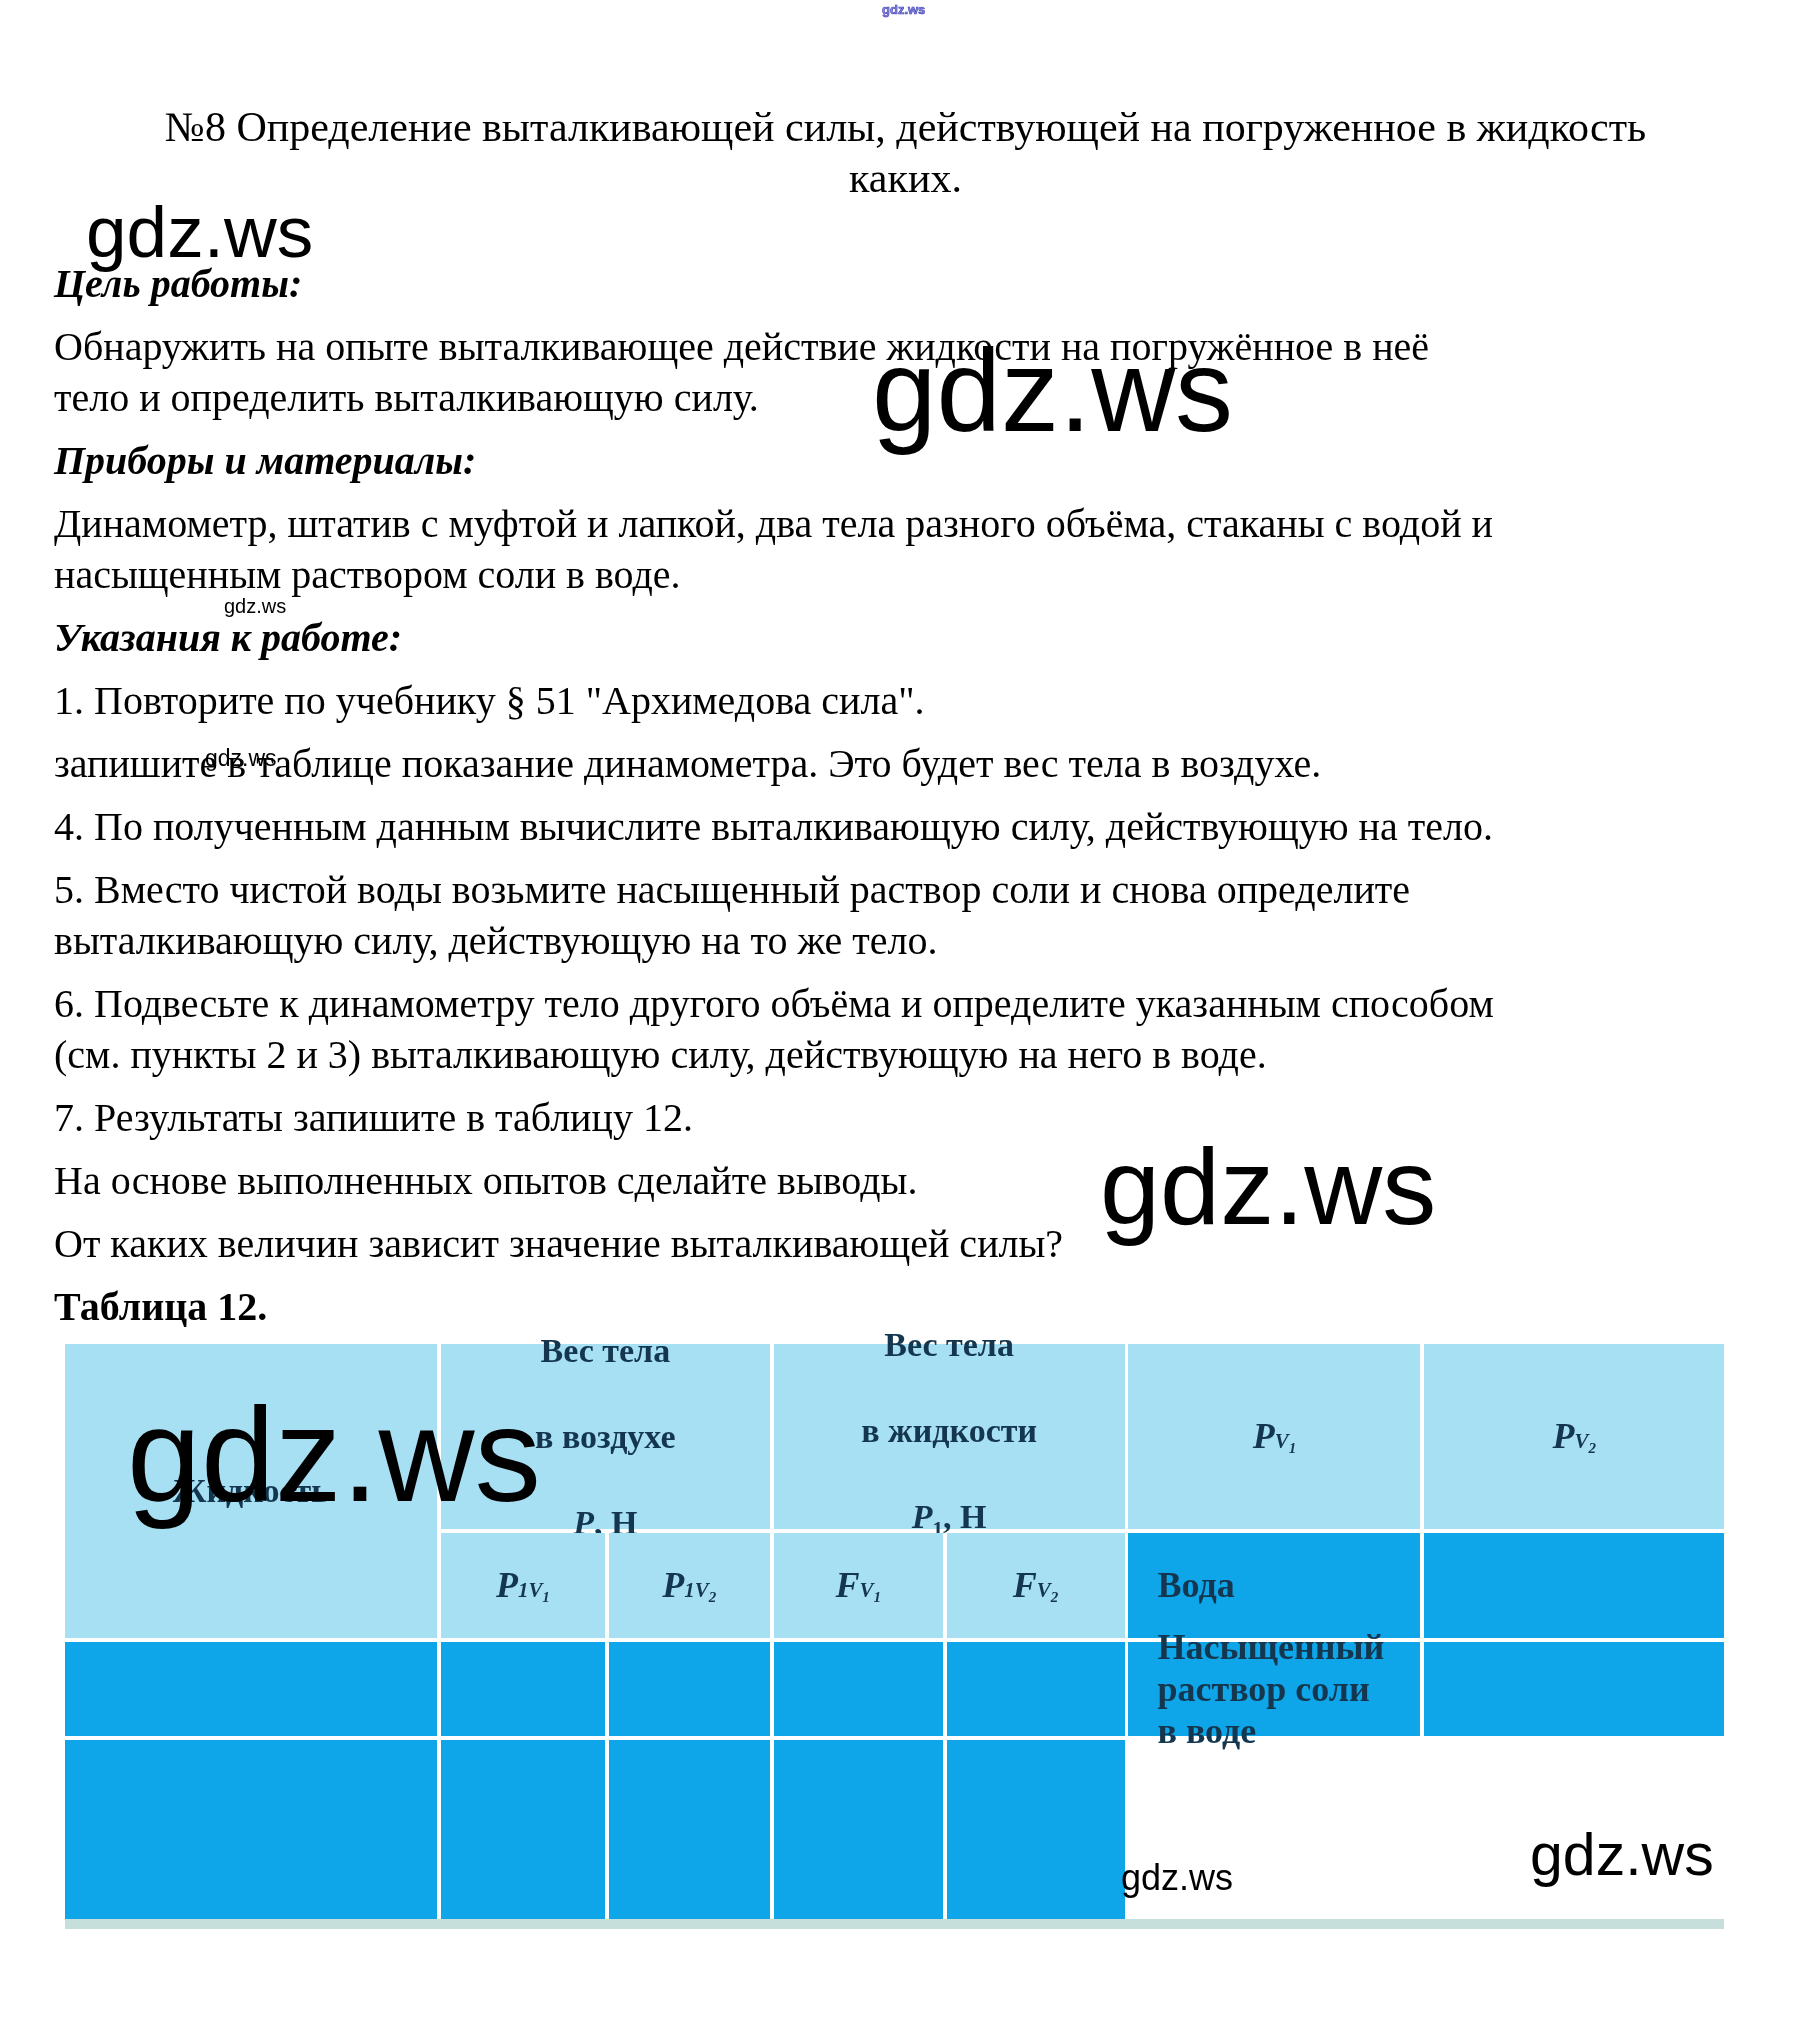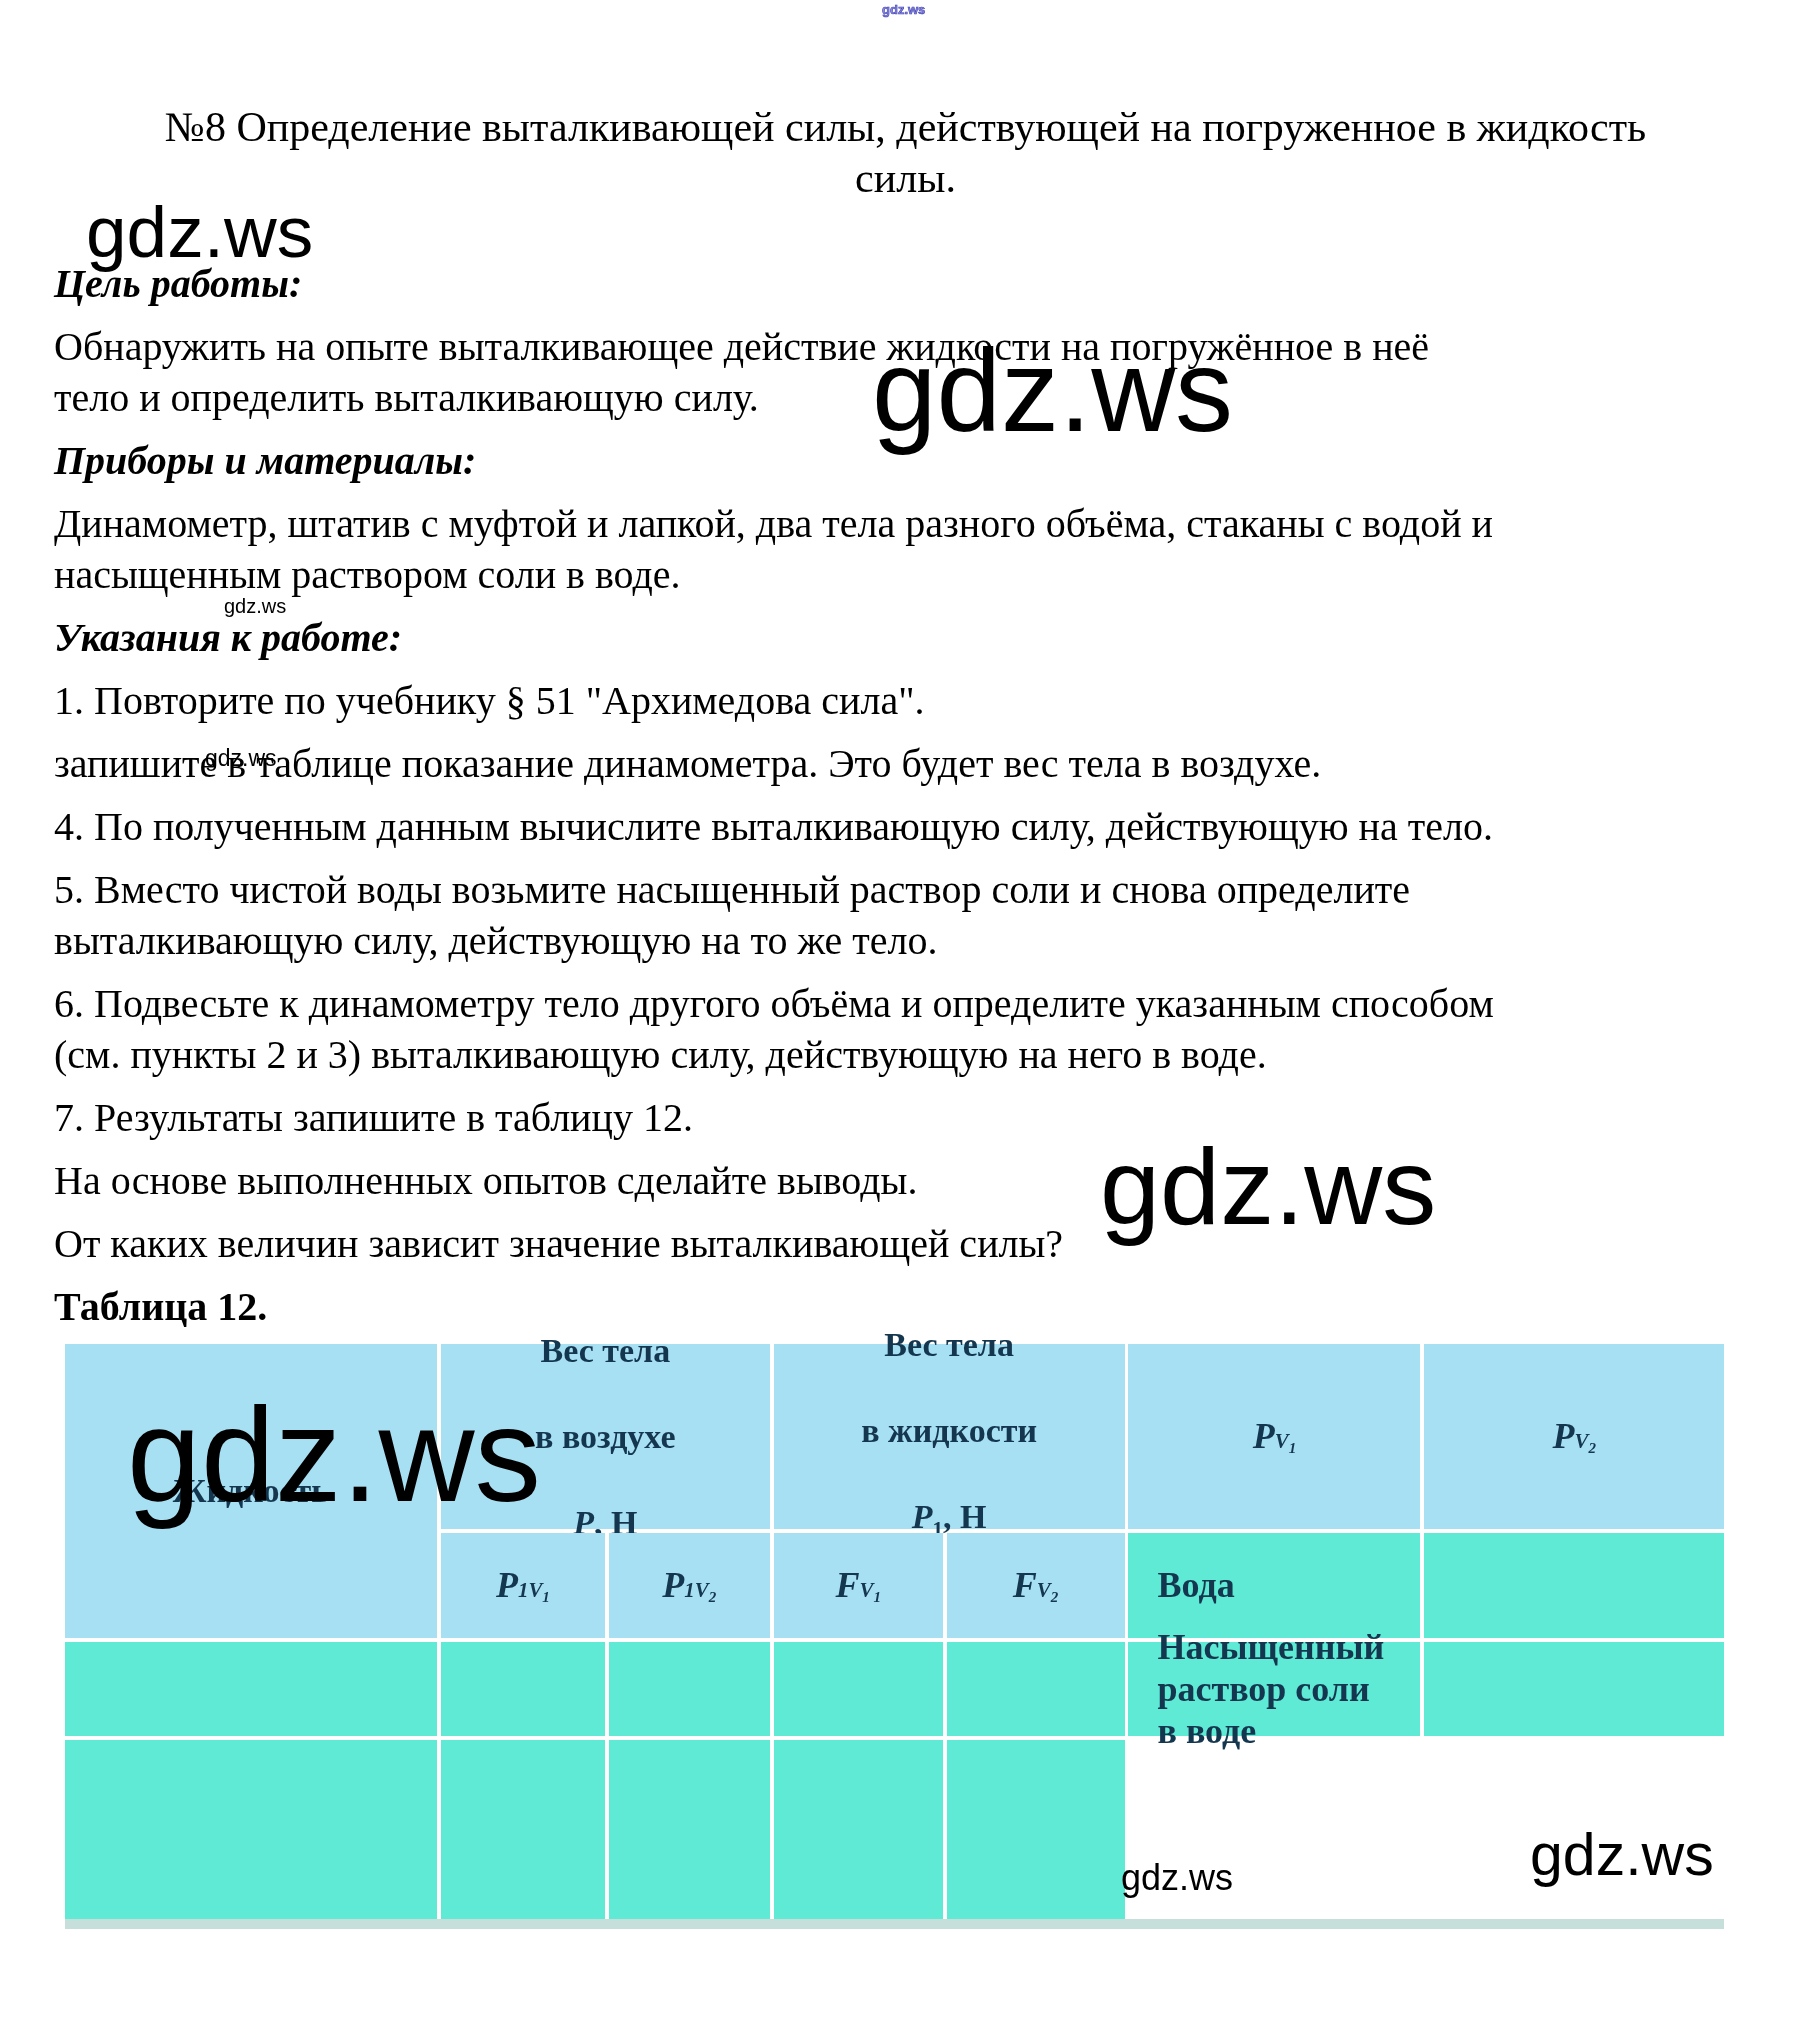--- a/index.html
+++ b/index.html
@@ -60,21 +60,21 @@
   .grid{
     display:grid;
     margin-left:23px;
     margin-top:7.7px;
     width:1659px;
     grid-template-columns:372px 164px 161px 169px 178px 292px 300px;
     grid-template-rows:185px 105px 94px 179px;
     gap:3.9px;
     background:#ffffff;
   }
-  .grid > div{background:#5eead4;}
+  .grid > div{background:#0ea5e9;}
   .hcell{
     background:#a7dff3 !important;
     color:#14374f;
     font-weight:bold;
     display:flex;
     flex-direction:column;
     justify-content:center;
     align-items:center;
     text-align:center;
     font-size:34px;
@@ -124,21 +124,21 @@
 </style>
 </head>
 <body>
 
 <div class="page">
 
   <div class="content">
 
     <div class="title">
       <span>№8 Определение выталкивающей силы, действующей на погруженное в жидкость</span>
-      <span>силы.</span>
+      <span>каких.</span>
     </div>
 
     <p class="heading goal">
       <span>Цель работы:</span>
     </p>
     <p>
       <span>Обнаружить на опыте выталкивающее действие жидкости на погружённое в неё</span>
       <span>тело и определить выталкивающую силу.</span>
     </p>
     <p class="heading">

